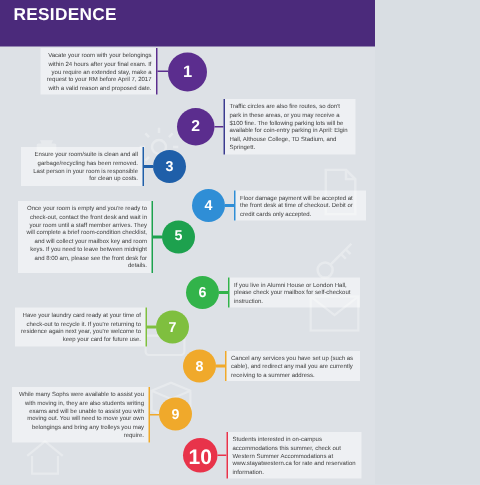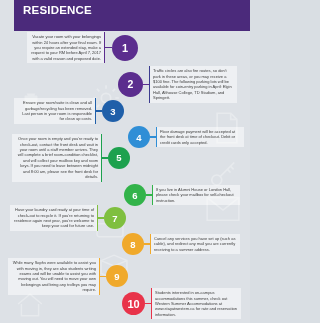--- a/index.html
+++ b/index.html
@@ -6,21 +6,21 @@
   body{
     width:250px;height:323px;overflow:hidden;
     background:#d9dee3;
     font-family:"Liberation Sans",sans-serif;
     position:relative;
   }
   #page{position:relative;width:250px;height:323px;overflow:hidden;background:#dde1e6;}
 
   
   .header{
-    position:absolute;left:14px;top:0;width:302px;height:31px;
+    position:absolute;left:0;top:0;width:302px;height:31px;
     background:#4b2a7b;
     box-sizing:border-box;padding:4px 0 0 9px;
   }
   .header h1{
     margin:0;color:#ffffff;font-weight:bold;
     font-size:11.5px;line-height:12.4px;letter-spacing:.2px;
   }
   .hdr-line{display:block;}
 
   
@@ -100,21 +100,21 @@
   #r8 .txt.r{border-left-color:#f0a92b;}
 
   #r9{left:8px;top:258px;}
   #r9 .txt{width:92px;}
   #r9 .bubble{width:22px;height:22px;font-size:9.5px;background:#f0a92b;}
   #r9 .connector{width:6px;background:#f0a92b;}
   #r9 .txt.l{border-right-color:#f0a92b;}
 
   #r10{left:122px;top:288px;}
   #r10 .txt{width:90px;}
-  #r10 .bubble{width:23px;height:23px;font-size:11px;background:#e8334a;}
+  #r10 .bubble{width:23px;height:23px;font-size:14px;background:#e8334a;}
   #r10 .connector{width:6px;background:#e8334a;}
   #r10 .txt.r{border-left-color:#e8334a;}
 </style>
 </head>
 <body>
 
 <div id="page">
 
   <div class="wm" style="left:18px;top:88px;">
     <svg width="26" height="26" viewBox="0 0 24 24">

